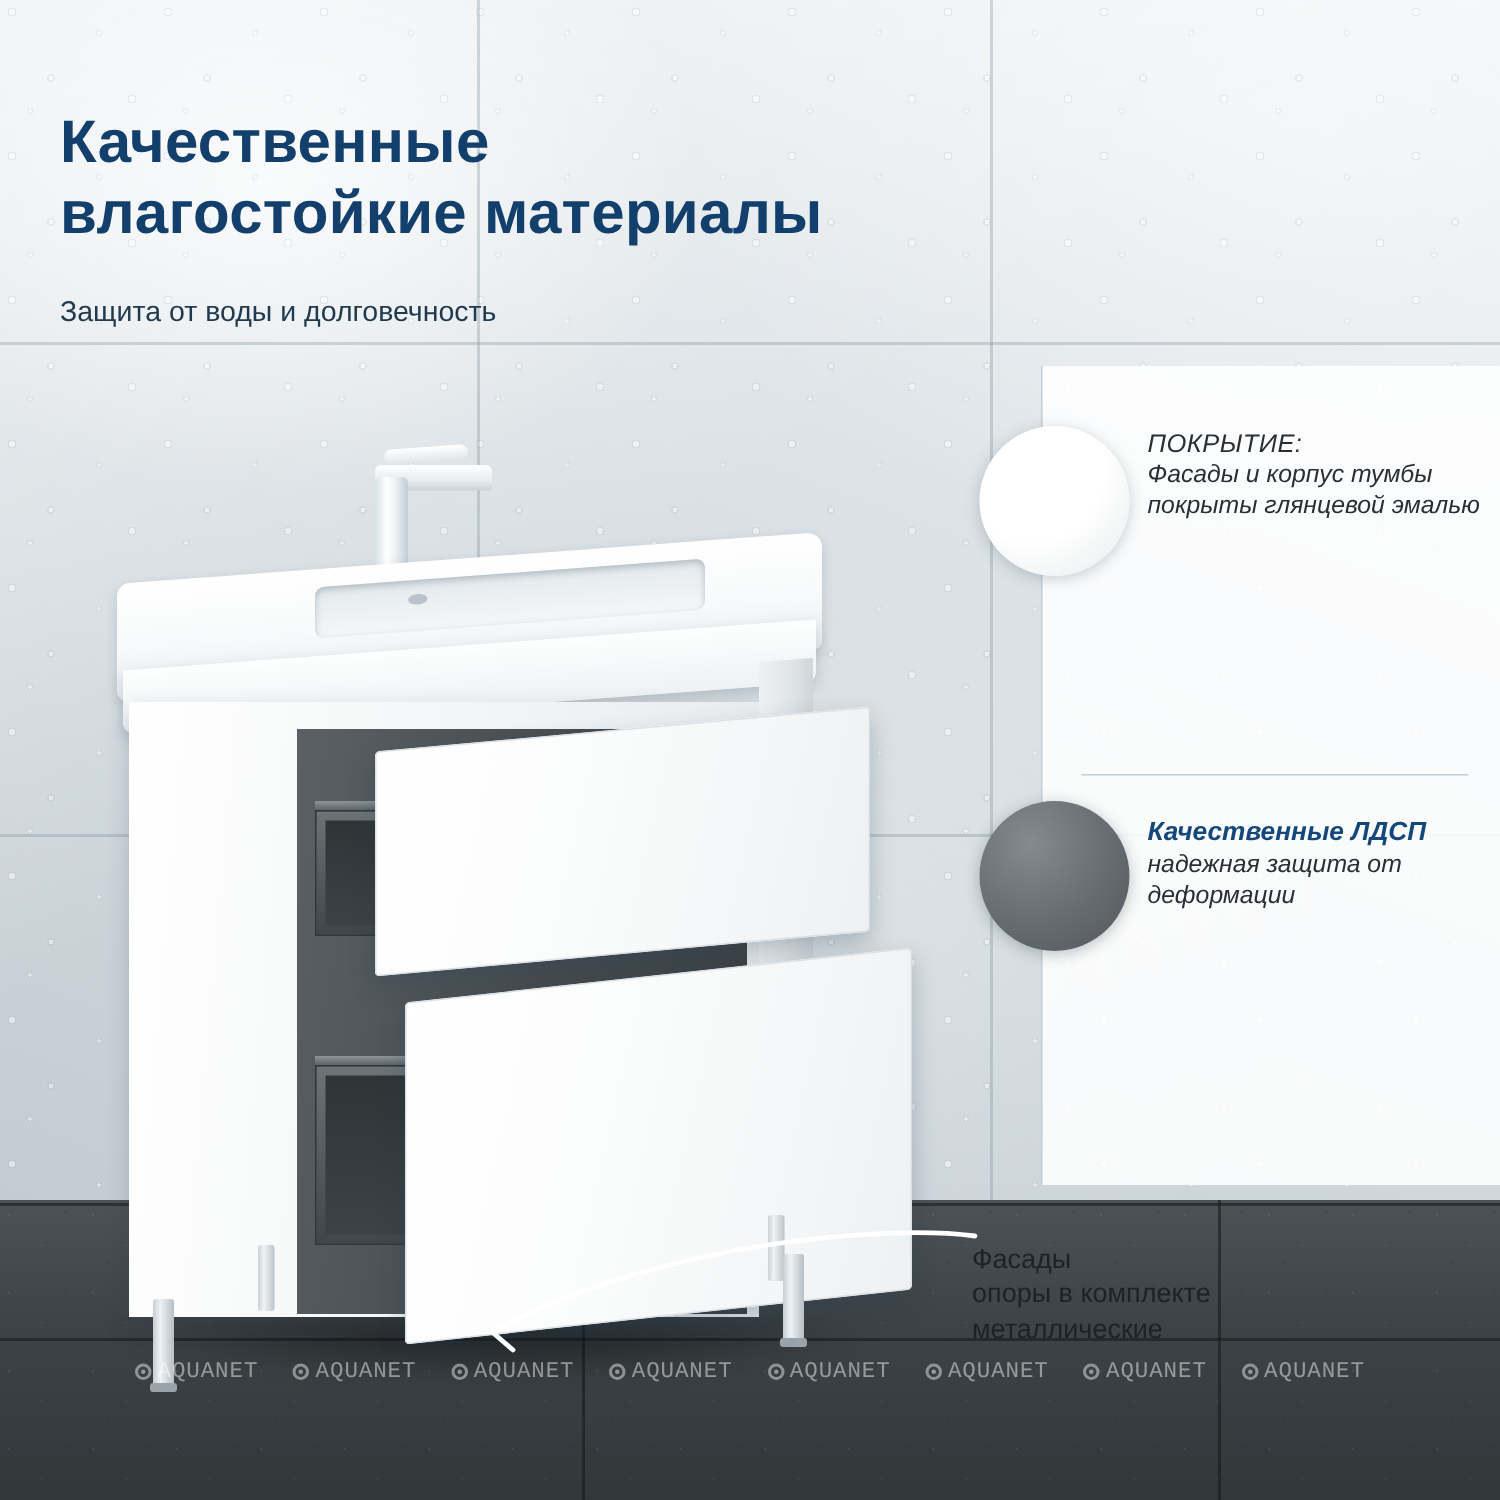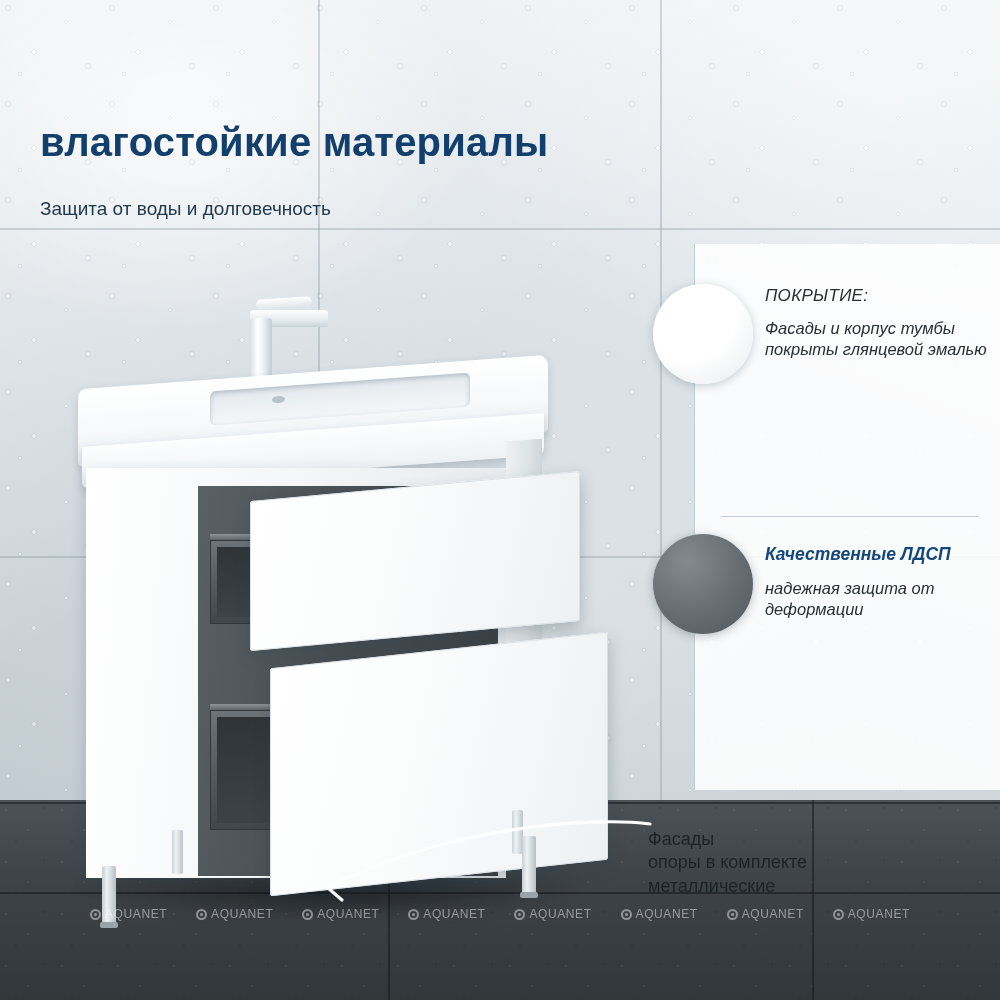--- a/index.html
+++ b/index.html
@@ -95,21 +95,21 @@
     position: absolute; left: 70px; width: 230px;
   }
   .feature .title {
     font-size: 17px; color: #2a2f33; letter-spacing: .3px; text-transform: uppercase;
     font-weight: 400;
   }
   .feature .value {
     font-size: 17.5px; color: #14477a; font-weight: 700; margin-top: 6px; line-height: 1.25;
   }
   .feature .desc {
-    font-size: 16.5px; color: #2a2f33; margin-top: 12px; line-height: 1.3;
+    font-size: 16.5px; color: #2a2f33; margin-top: 0; line-height: 1.3;
   }
   .swatch {
     position: absolute; width: 100px; height: 100px; border-radius: 50%;
   }
   #swatch-1 {
     left: -42px; top: 40px;
     background: radial-gradient(circle at 34% 28%, #ffffff 0%, #ffffff 45%, #f2f4f5 70%, #e6eaec 100%);
     box-shadow: 0 2px 10px rgba(70,90,105,.28);
   }
   #swatch-2 {
@@ -245,22 +245,23 @@
   .wm .wm-mark {
     width: 11px; height: 11px; border-radius: 50%;
     border: 2px solid rgba(255,255,255,.8);
     position: relative;
   }
   .wm .wm-mark::after {
     content: ""; position: absolute; left: 2px; top: 2px; width: 3px; height: 3px;
     background: rgba(255,255,255,.85); border-radius: 50%;
   }
   .wm .wm-text {
-    font-size: 12px; letter-spacing: .6px; color: rgba(255,255,255,.85);
+    font-size: 15px; letter-spacing: .6px; color: rgba(255,255,255,.85);
     font-weight: 400;
+    font-family: Liberation Mono, monospace;
   }
 </style>
 </head>
 <body>
 
 <div id="stage">
 
   <div class="wall">
     <div class="gloss"></div>
     <div class="droplets"></div>
@@ -274,21 +275,21 @@
     <div class="speckle"></div>
     <div class="tile-seam" style="left:0; top:2px; width:1000px; height:2px;"></div>
     <div class="tile-seam" style="left:0; top:92px; width:1000px; height:2px;"></div>
     <div class="tile-seam" style="left:388px; top:0; width:2px; height:200px;"></div>
     <div class="tile-seam" style="left:812px; top:0; width:2px; height:200px;"></div>
   </div>
   <div class="floor-shadow"></div>
 
   <div class="headline">
     <h1>
-      <br>
+      <span>Качественные</span><br>
       <span>влагостойкие материалы</span>
     </h1>
     <div class="sub">Защита от воды и долговечность</div>
   </div>
 
   <div id="vanity">
     <div class="faucet-lever"></div>
     <div class="faucet-spout"></div>
     <div class="faucet-column"></div>
     <div class="faucet-base"></div>

